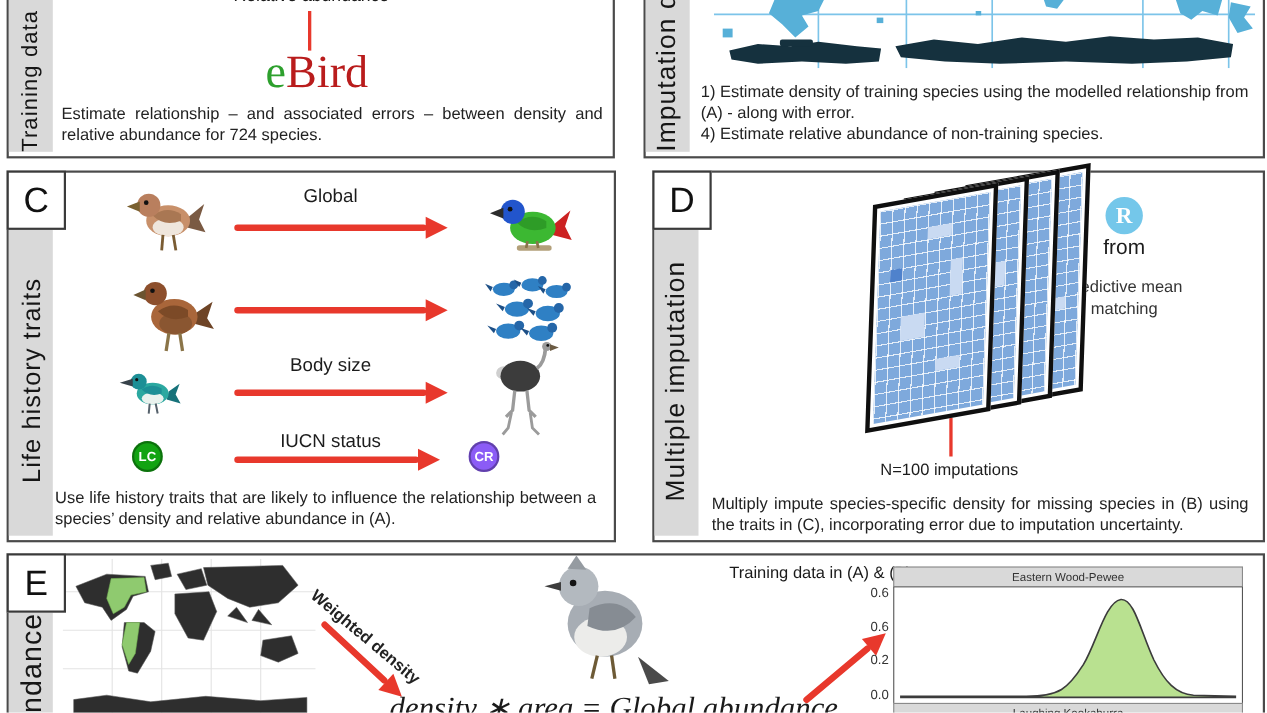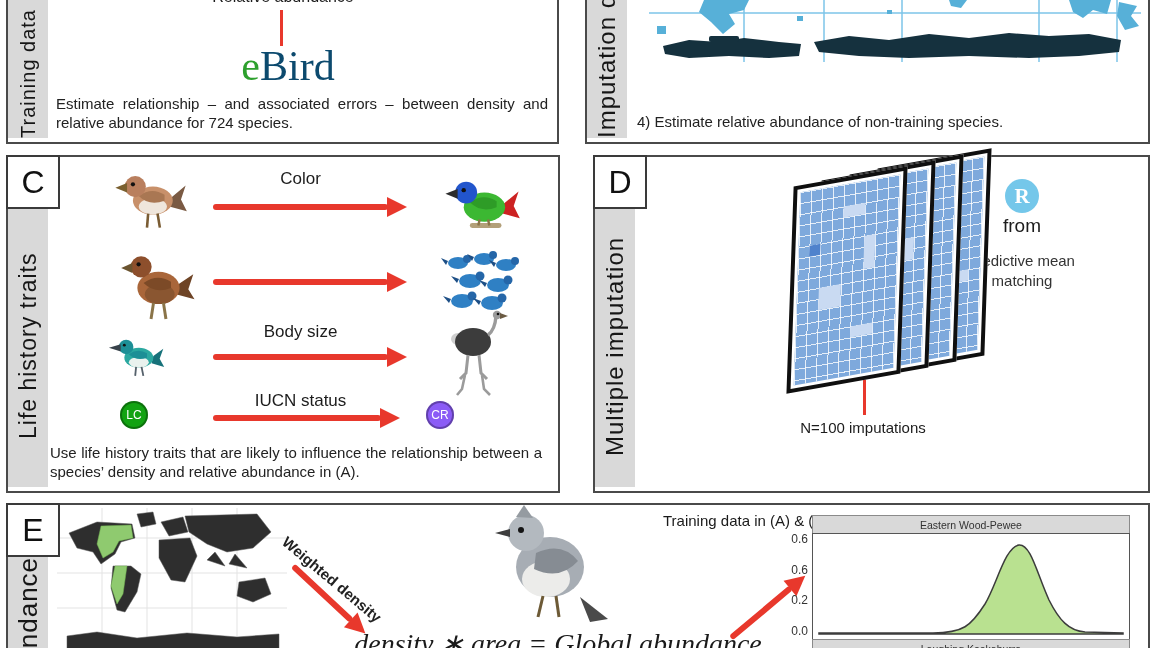--- a/index.html
+++ b/index.html
@@ -11,25 +11,25 @@
           color:#161616;height:100%;letter-spacing:1px;}
   .corner{position:absolute;left:-2px;top:-2px;width:50px;height:50px;background:#fff;
           border:2px solid #3a3a3a;display:flex;align-items:center;justify-content:center;
           font-size:32px;color:#111;z-index:5;}
   .cap{position:absolute;font-size:15px;color:#222;text-align:justify;line-height:1.28;}
   .tlabel{position:absolute;font-size:17px;color:#1c1c1c;text-align:center;}
   .rline{position:absolute;width:3px;background:#e8382c;}
   .rarrow{position:absolute;height:6px;background:#e8382c;border-radius:3px;transform-origin:left center;}
   .rarrow::after{content:"";position:absolute;right:-19px;top:-7px;width:0;height:0;
           border-left:20px solid #e8382c;border-top:10px solid transparent;border-bottom:10px solid transparent;}
-  .badge{position:absolute;width:28px;height:28px;border-radius:50%;color:#fff;font-weight:normal;
+  .badge{position:absolute;width:28px;height:28px;border-radius:50%;color:#fff;font-weight:bold;
          font-size:12px;display:flex;align-items:center;justify-content:center;
          box-shadow:inset 0 0 0 2px rgba(0,0,0,.3);}
   .ebird{position:absolute;font-family:"Liberation Serif",serif;font-size:42px;text-align:center;}
-  .ebird .e{color:#2da02d;} .ebird .b{color:#0c4a6e;}
+  .ebird .e{color:#2da02d;} .ebird .b{color:#b91c1c;}
   .sheet{position:absolute;width:100px;height:192px;border:4px solid #0f0f0f;background:#fff;
          padding:3px;transform:skewY(-12deg) rotate(2deg);}
   .grid{width:100%;height:100%;position:relative;overflow:hidden;background-color:#7ea9dc;
         background-image:repeating-linear-gradient(to right,rgba(255,255,255,.8) 0 1px,transparent 1px 11px),
                          repeating-linear-gradient(to bottom,rgba(255,255,255,.8) 0 1px,transparent 1px 11px);}
   .pch{position:absolute;background:#c9daf2;} .qch{position:absolute;background:#4f82cc;}
   .rlogo{position:absolute;width:34px;height:34px;border-radius:50%;background:#74c7ea;
          display:flex;align-items:center;justify-content:center;color:#fff;
          font-family:"Liberation Serif",serif;font-size:21px;font-weight:bold;}
   .chead{position:absolute;height:18px;background:#d9d9d9;border:1px solid #8a8a8a;
@@ -82,30 +82,31 @@
           <path d="M420,0 462,0 458,14 444,10 434,18 424,12 Z"></path>
           <path d="M470,2 488,6 482,16 490,26 476,30 468,16 Z"></path>
         </g>
         <g fill="#15313e">
           <path d="M14,46 40,40 70,42 95,38 130,42 152,44 150,56 120,58 80,56 40,58 16,54 Z"></path>
           <path d="M165,42 200,36 240,40 280,34 320,38 360,33 400,36 440,34 472,40 470,52 430,56 380,58 320,56 260,58 210,56 170,52 Z"></path>
           <rect x="60" y="36" width="30" height="6" rx="2"></rect>
         </g>
       </svg>
     </div>
+    <div class="cap" style="left:50px;top:132px;width:498px;">1) Estimate density of training species using the modelled relationship from (A) - along with error.</div>
     <div class="cap" style="left:50px;top:170px;width:498px;text-align:left;">4) Estimate relative abundance of non-training species.</div>
   </div>
 
   <div class="panel" style="left:6px;top:155px;width:550px;height:334px;">
     <div class="corner">C</div>
     <div class="sidebar" style="left:0;top:48px;width:40px;height:282px;">
       <div class="vlabel" style="font-size:23px;text-align:center;">Life history traits</div>
     </div>
 
-    <div class="tlabel" style="left:205px;top:12px;width:175px;">Color</div>
+    <div class="tlabel" style="left:205px;top:12px;width:175px;">Global</div>
     <div class="tlabel" style="left:205px;top:234px;width:175px;">IUCN status</div>
     <div class="tlabel" style="left:205px;top:165px;width:175px;">Body size</div>
 
     <div class="rarrow" style="left:205px;top:47px;width:175px;"></div>
     <div class="rarrow" style="left:205px;top:122px;width:175px;"></div>
     <div class="rarrow" style="left:205px;top:197px;width:175px;"></div>
     <div class="rarrow" style="left:205px;top:258px;width:168px;"></div>
 
     <div style="position:absolute;left:105px;top:5px;transform:scaleX(-1);">
       <svg width="75" height="75" viewBox="0 0 64 64">
@@ -250,20 +251,21 @@
         </div>
     </div>
 
     <div class="rline" style="left:268px;top:222px;height:36px;"></div>
     <div class="tlabel" style="left:178px;top:262px;width:180px;font-size:15px;">N=100 imputations</div>
 
     <div class="rlogo" style="left:410px;top:22px;">R</div>
     <div class="tlabel" style="left:389px;top:58px;width:76px;font-size:19px;">from</div>
     <div class="tlabel" style="left:367px;top:94px;width:120px;font-size:15px;line-height:1.3;color:#333;">predictive mean matching</div>
 
+    <div class="cap" style="left:52px;top:292px;width:488px;">Multiply impute species-specific density for missing species in (B) using the traits in (C), incorporating error due to imputation uncertainty.</div>
   </div>
 
   <div class="panel" style="left:6px;top:503px;width:1140px;height:300px;">
     <div class="corner">E</div>
     <div class="sidebar" style="left:0;top:48px;width:40px;height:231px;">
       <div class="vlabel" style="font-size:26px;">Global abundance</div>
     </div>
 
     <div style="position:absolute;left:49px;top:3px;">
       <svg width="230" height="150" viewBox="0 0 230 150">

